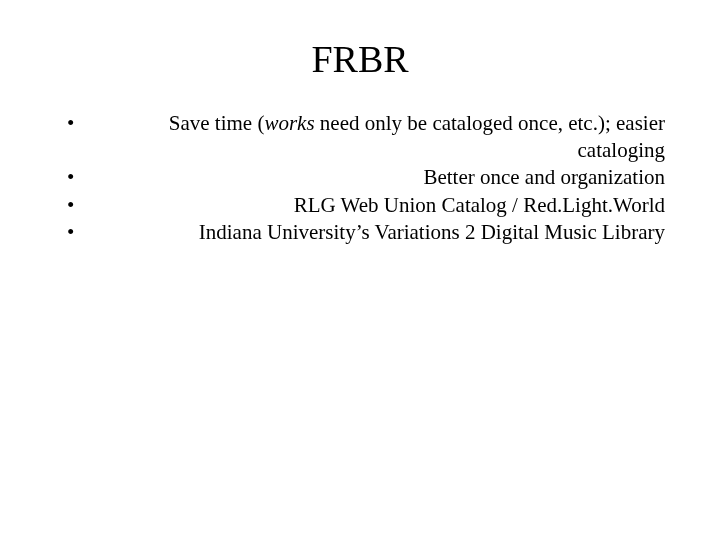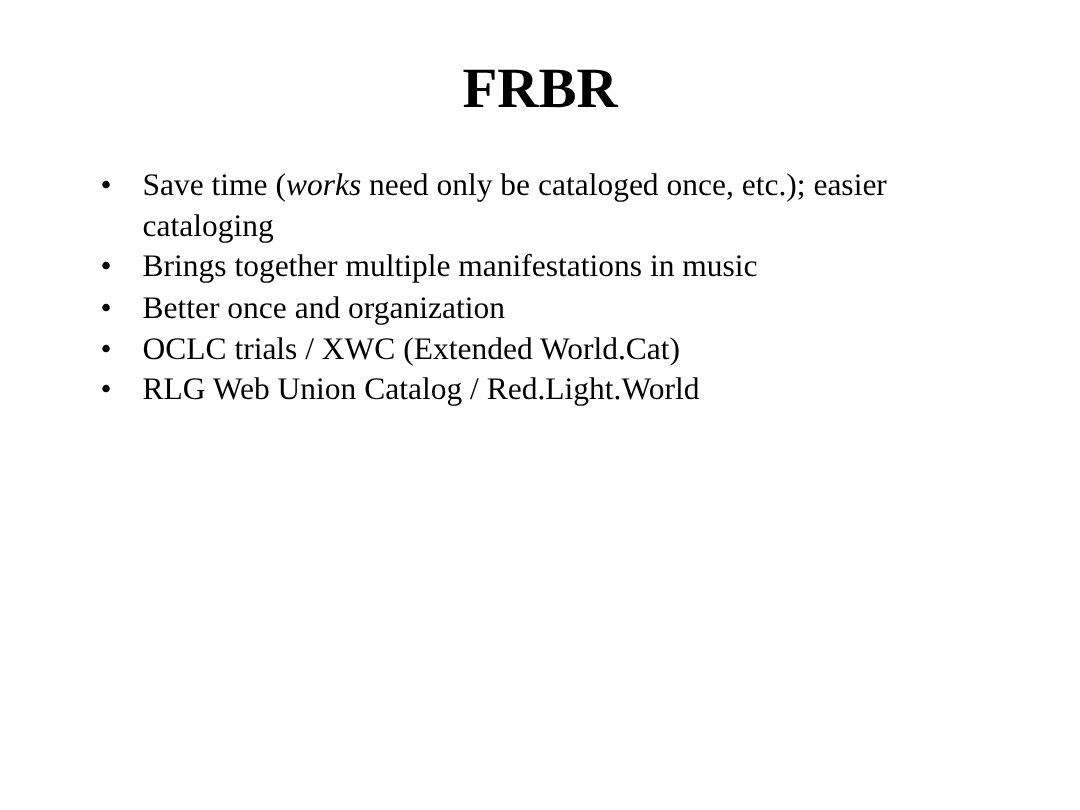--- a/index.html
+++ b/index.html
@@ -11,31 +11,32 @@
       color: #000;
       padding: 38px 55px 40px 55px;
     }
     .title {
       text-align: center;
       font-size: 38px;
       font-weight: 400;
       line-height: 1.15;
       margin-bottom: 28px;
     }
-    .title-line { display: block; font-weight: bold; }
+    .title-line { display: block; }
     ul.bullets {
       list-style: none;
       padding-left: 0;
     }
     ul.bullets li {
       position: relative;
       font-size: 21px;
       line-height: 1.3;
       padding-left: 40px;
       margin-bottom: 0;
+      text-align: right;
     }
     ul.bullets li::before {
       content: "•";
       position: absolute;
       left: 12px;
       top: 0;
       font-size: 21px;
     }
     .italic { font-style: italic; }
   </style>
@@ -43,17 +44,16 @@
 <body>
 
 <h1 class="title">
   <span class="title-line">FRBR</span>
 </h1>
 
 <ul class="bullets">
   <li>
     <span>Save time (</span><span class="italic">works</span><span> need only be cataloged once, etc.); easier cataloging</span>
   </li>
-  <li><span>Brings together multiple manifestations in music</span></li>
   <li><span>Better once and organization</span></li>
-  <li><span>OCLC trials / XWC (Extended World.Cat)</span></li>
   <li><span>RLG Web Union Catalog / Red.Light.World</span></li>
+  <li><span>Indiana University’s Variations 2 Digital Music Library</span></li>
 </ul>
 
 </body></html>

